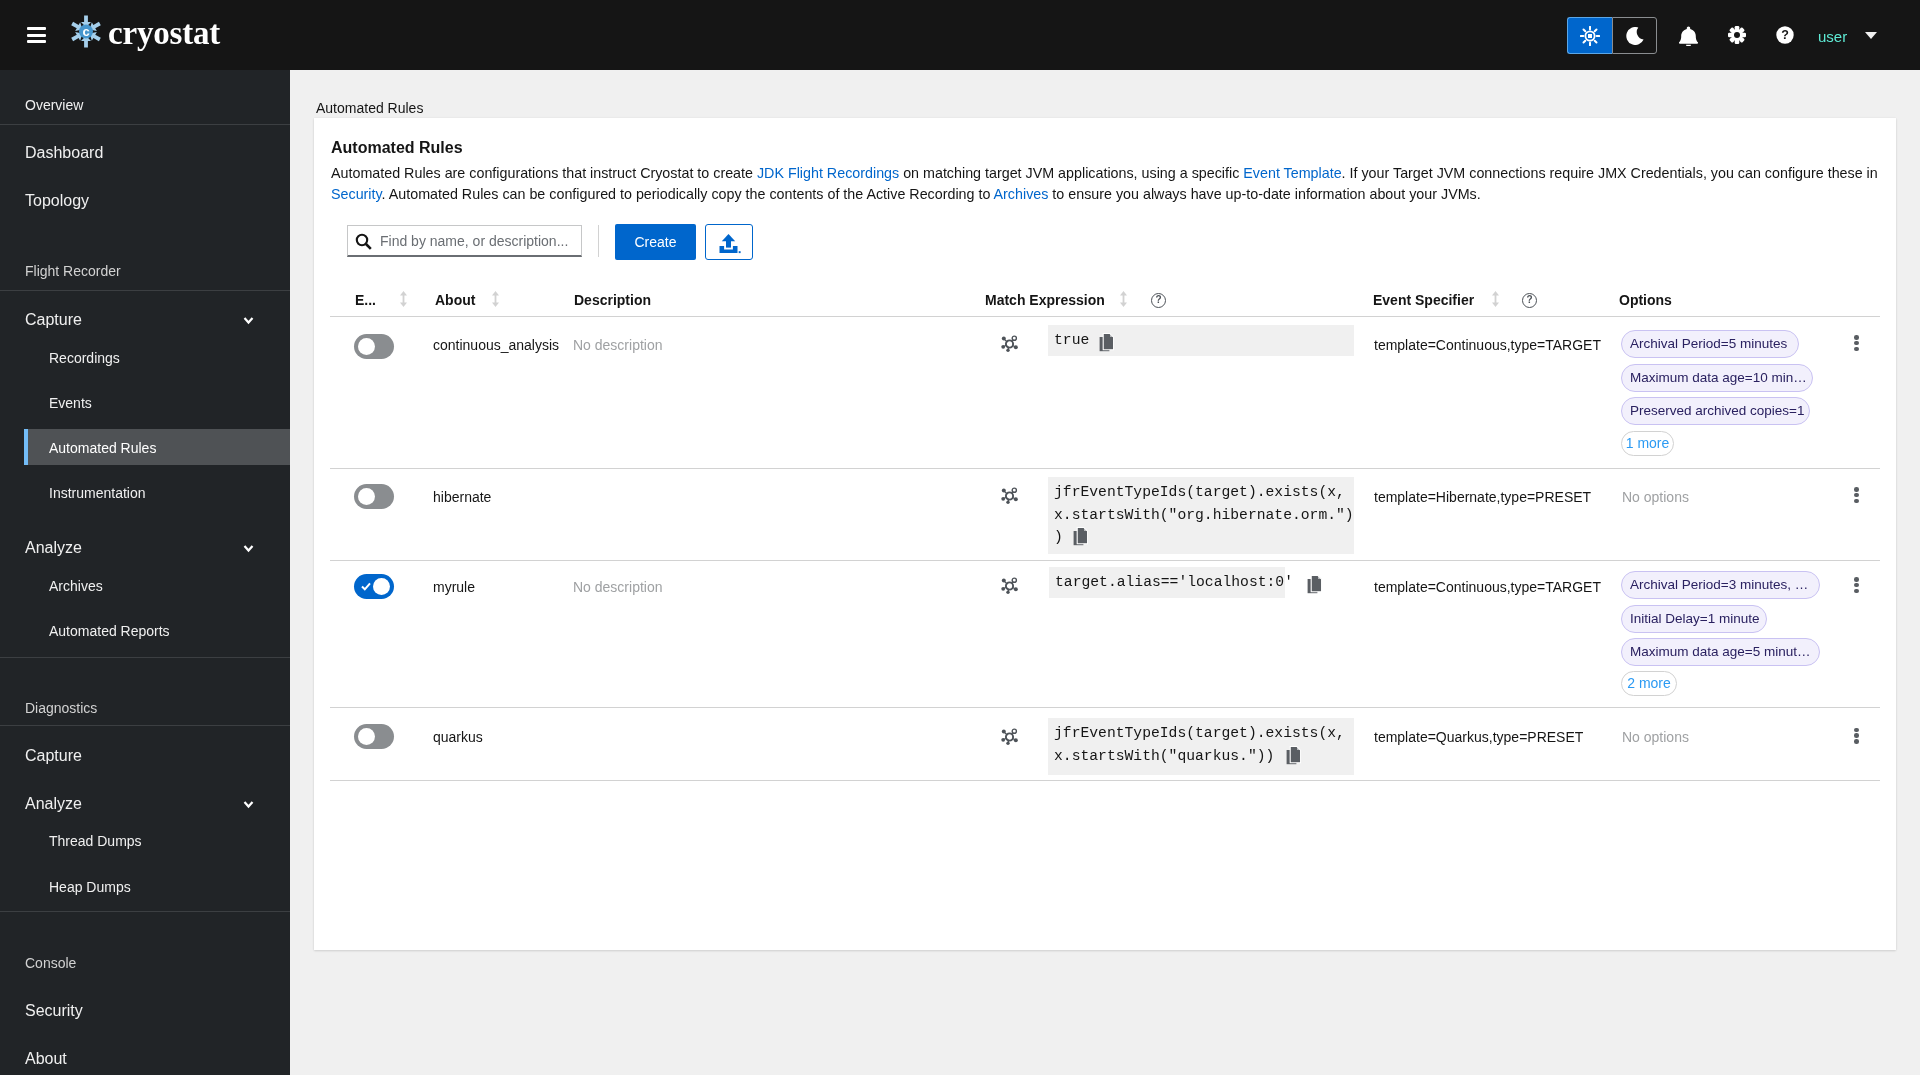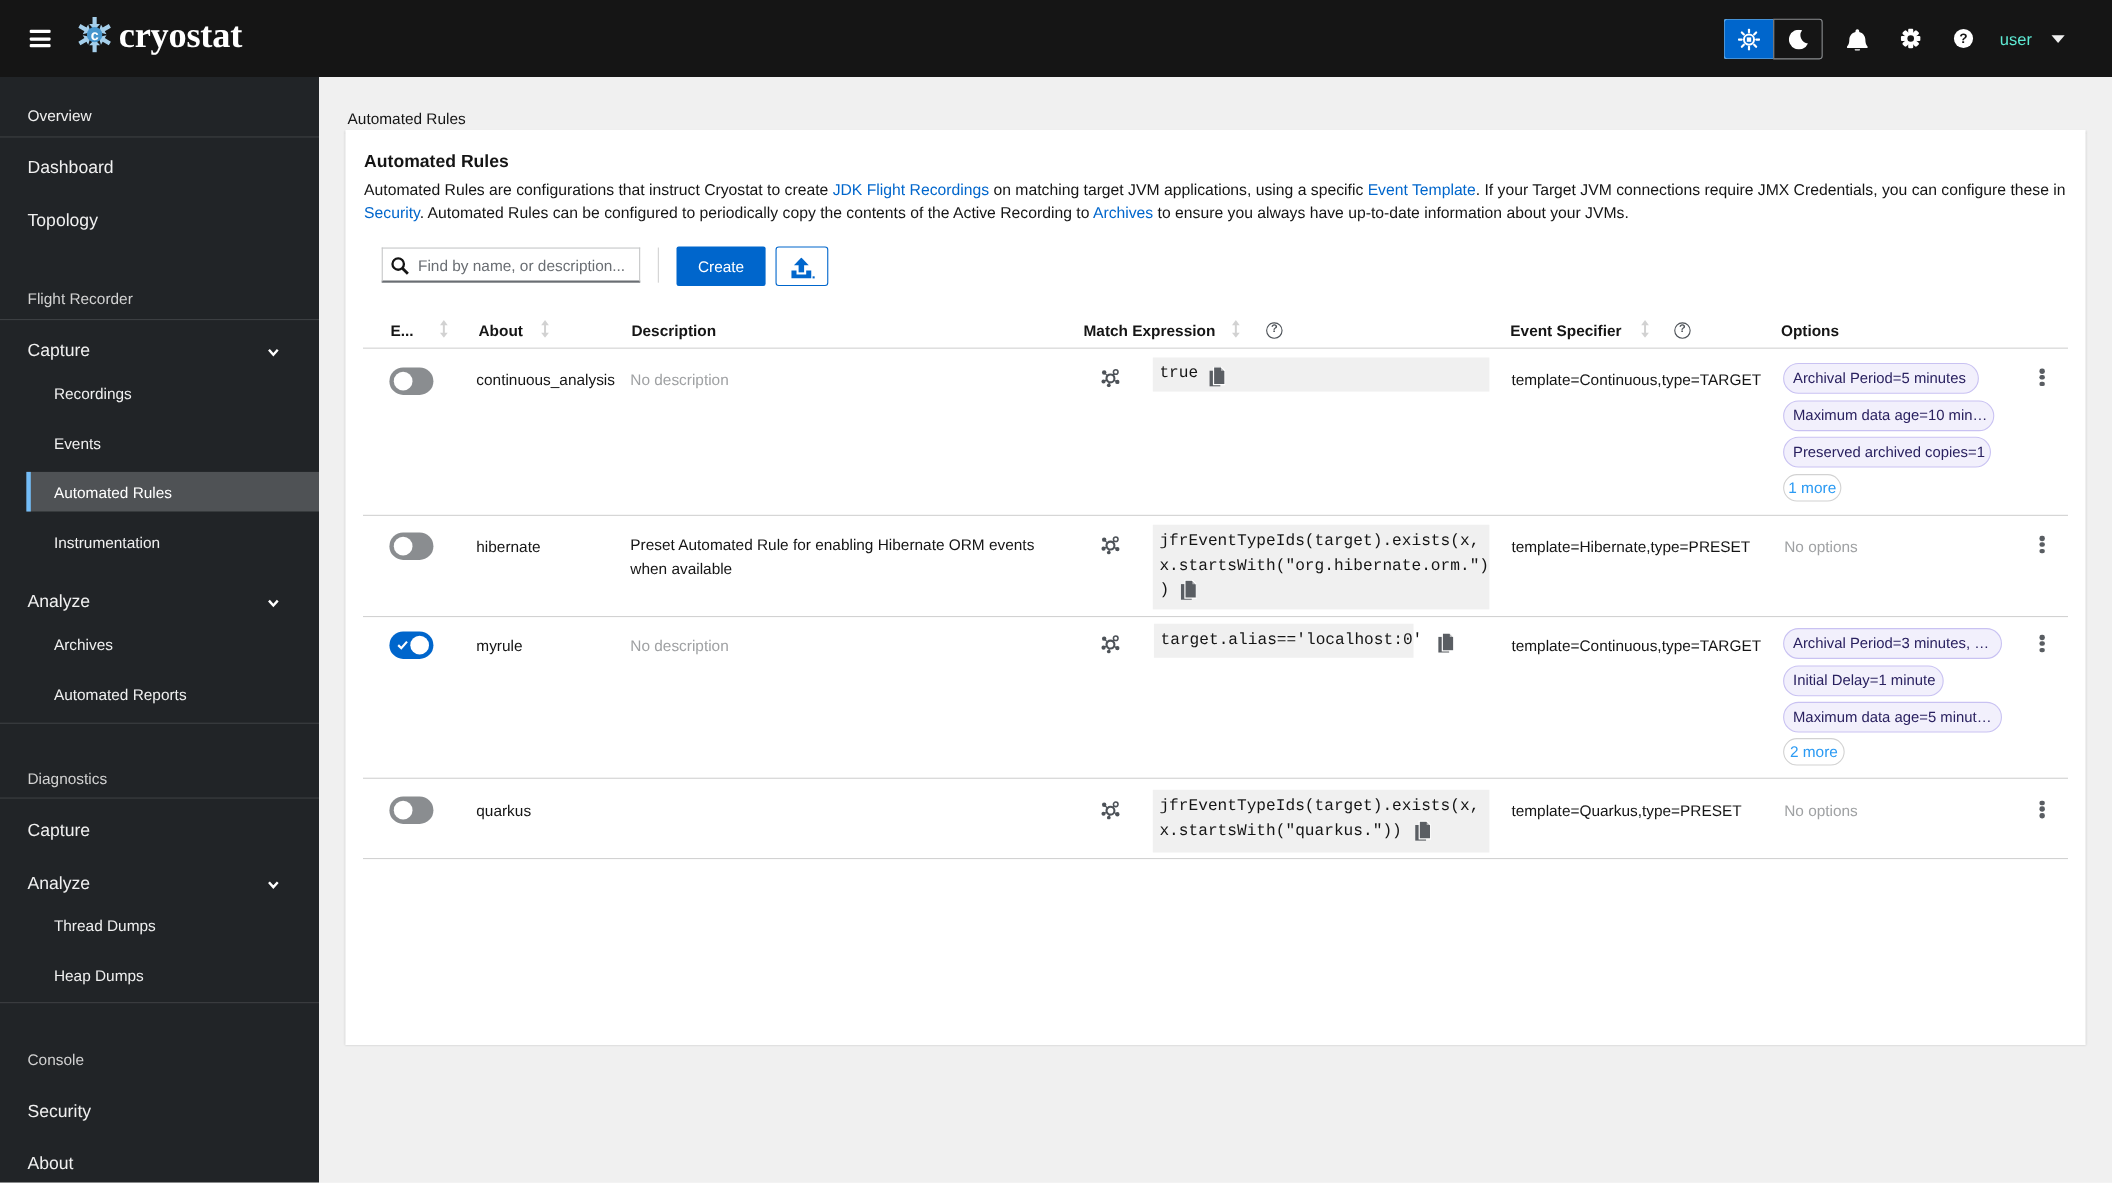--- a/index.html
+++ b/index.html
@@ -268,21 +268,20 @@
   <div class="kebab" style="top:217px">
       <div></div>
       <div></div>
       <div></div>
     </div>
 
   <div class="toggle-off" style="top:365.5px">
       <div class="knob"></div>
     </div>
   <div class="td" style="left:119px;top:371px">hibernate</div>
-  <div class="td" style="left:259px;top:367px;width:380px;line-height:21.5px">Preset Automated Rule for enabling Hibernate ORM events when available</div>
   <svg class="micon" style="left:687px;top:369px">
       <use href="#topoicon"></use>
     </svg>
   <div class="code" style="left:734px;top:359px;width:306px;height:77px">jfrEventTypeIds(target).exists(x,<br>x.startsWith("org.hibernate.orm.")<br>)</div>
   <svg class="cicon" style="left:759px;top:408.5px">
       <use href="#copyicon"></use>
     </svg>
   <div class="td" style="left:1060px;top:371px">template=Hibernate,type=PRESET</div>
   <div class="td muted" style="left:1308px;top:371px">No options</div>
   <div class="kebab" style="top:369px">

